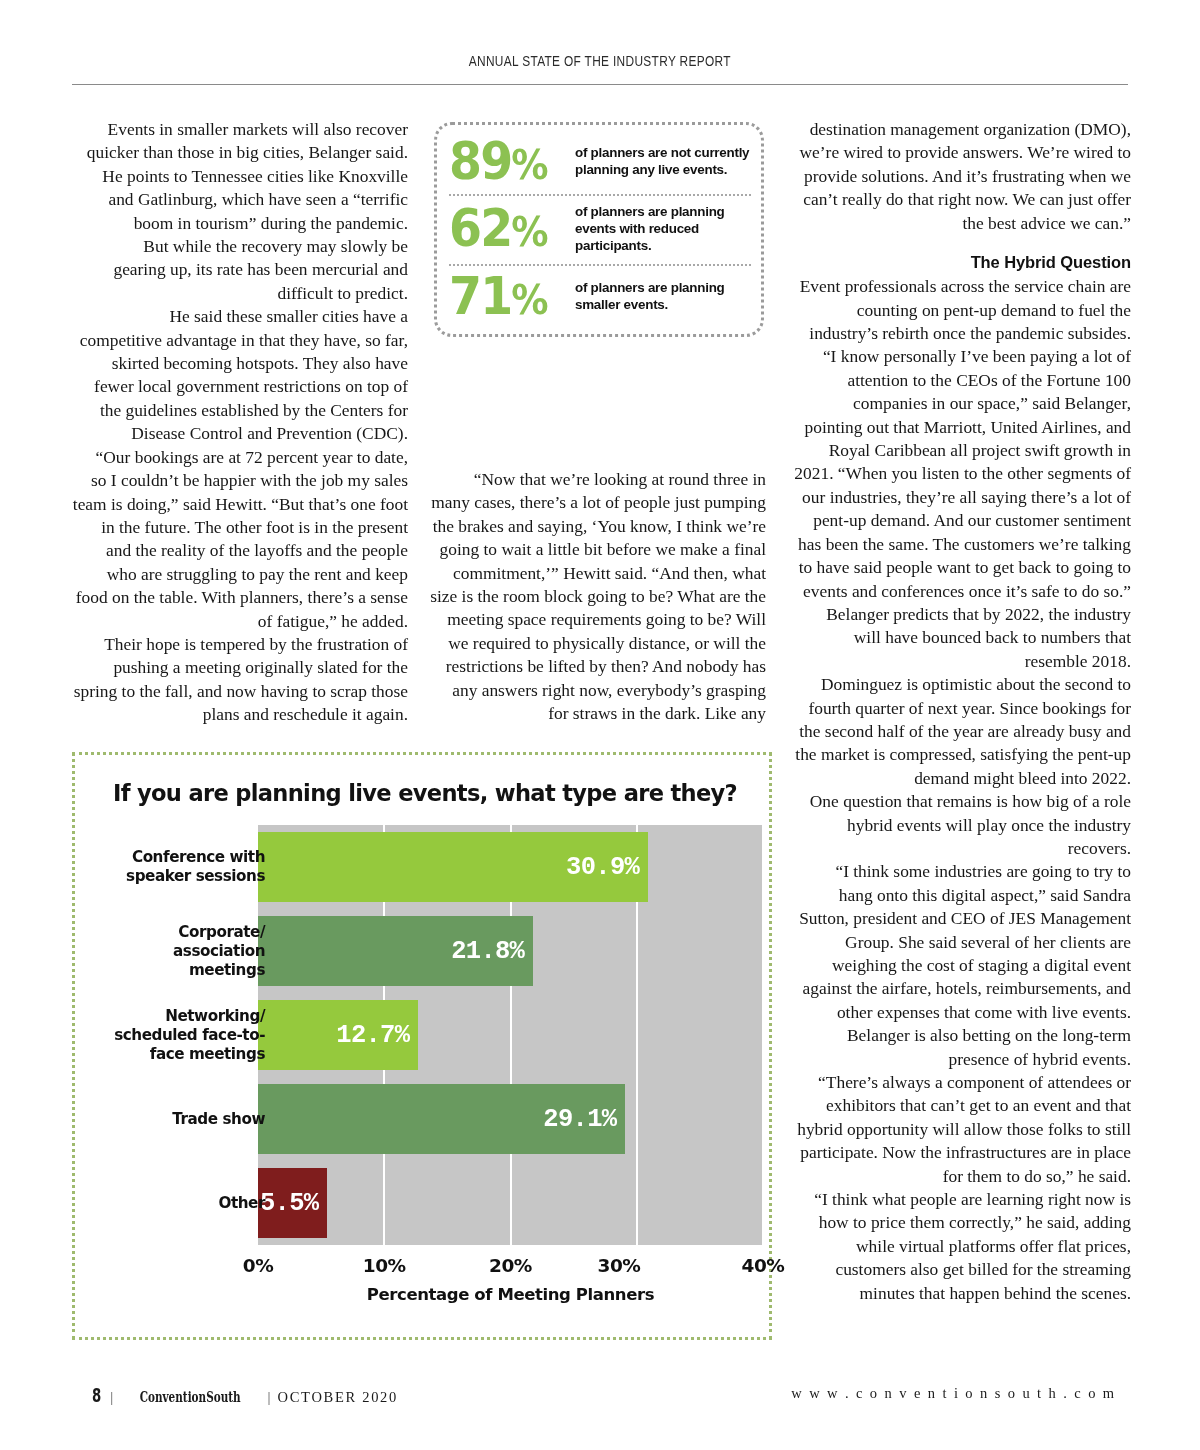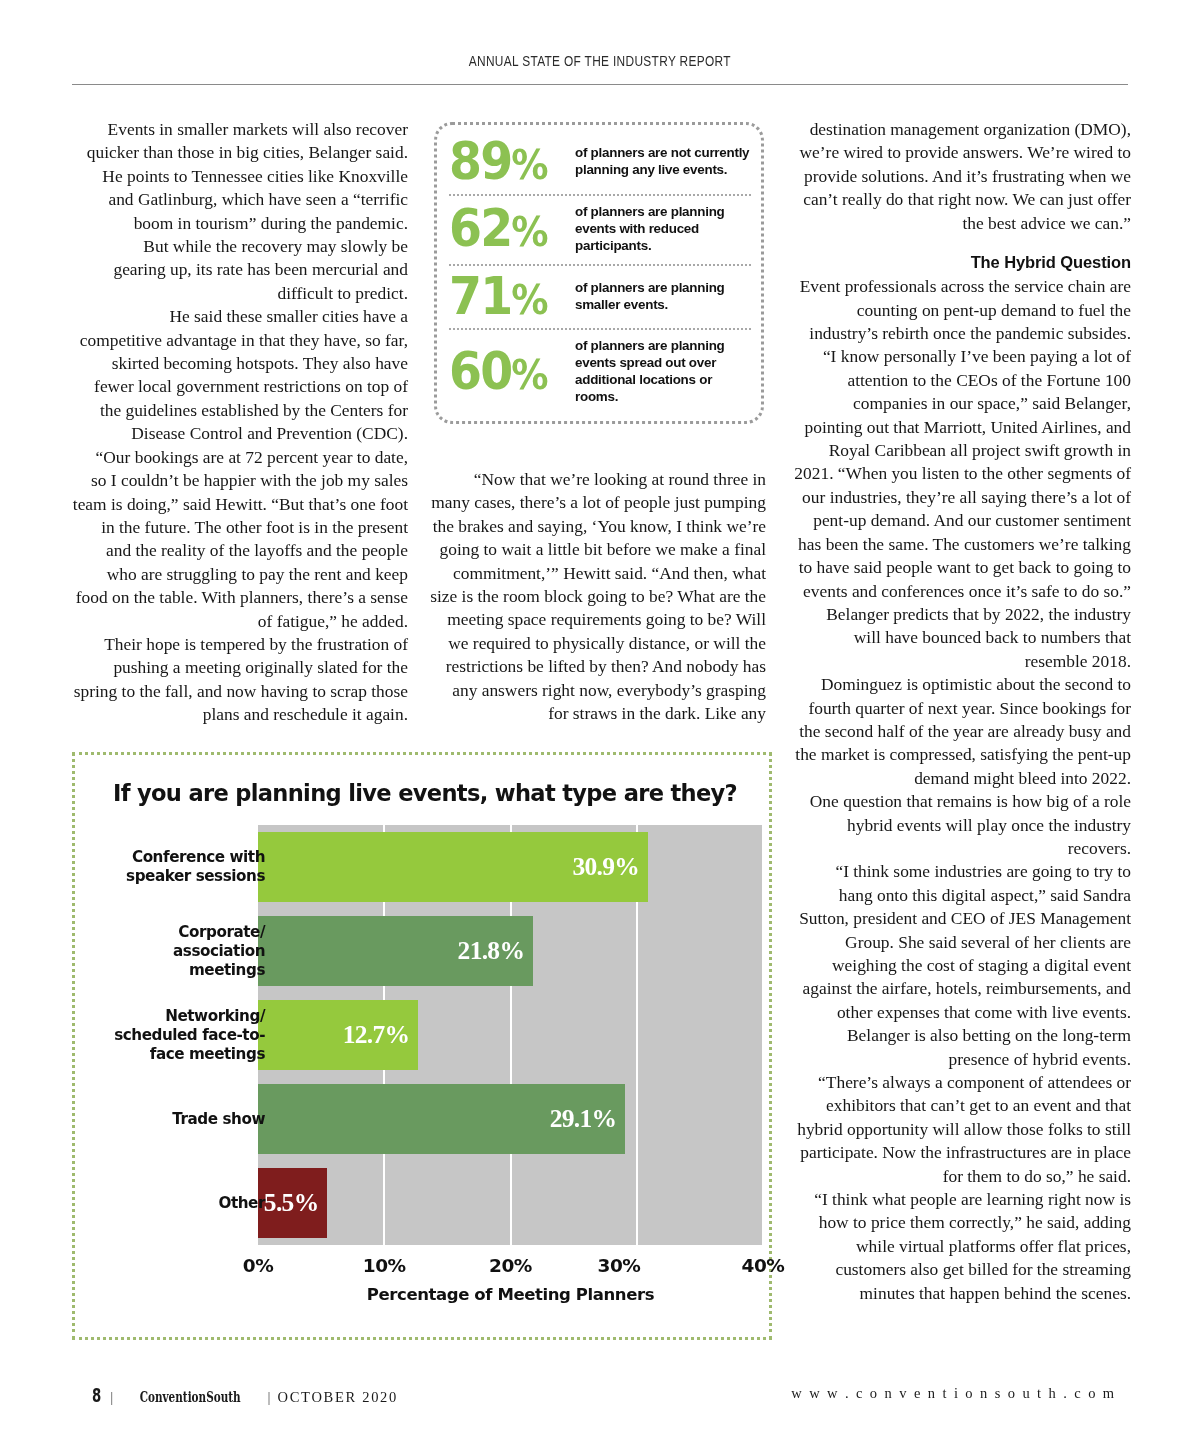--- a/index.html
+++ b/index.html
@@ -164,21 +164,21 @@
     left: 0;
     top: 7px;
     height: 70px;
     display: flex;
     align-items: center;
     justify-content: flex-end;
     box-sizing: border-box;
     padding-right: 9px;
   }
   .bar-value {
-    font-family: Liberation Serif, serif;
+    font-family: Liberation Mono, monospace;
     font-weight: bold;
     font-size: 25.5px;
     color: #ffffff;
     letter-spacing: -0.7px;
     white-space: nowrap;
   }
   .cat-label {
     position: absolute;
     left: 30px;
     width: 160px;
@@ -285,24 +285,20 @@
     <div class="stat-pct"><span>89</span><span class="pct-sign">%</span></div>
     <div class="stat-text">of planners are not currently planning any live events.</div>
   </div>
   <div class="stat-row">
     <div class="stat-pct"><span>62</span><span class="pct-sign">%</span></div>
     <div class="stat-text">of planners are planning events with reduced participants.</div>
   </div>
   <div class="stat-row">
     <div class="stat-pct"><span>71</span><span class="pct-sign">%</span></div>
     <div class="stat-text">of planners are planning smaller events.</div>
-  </div>
-  <div class="stat-row">
-    <div class="stat-pct"><span>60</span><span class="pct-sign">%</span></div>
-    <div class="stat-text">of planners are planning events spread out over additional locations or rooms.</div>
   </div>
 </div>
 
 <div class="col" id="col-mid">
   <p>“Now that we’re looking at round three in many cases, there’s a lot of people just pumping the brakes and saying, ‘You know, I think we’re going to wait a little bit before we make a final commitment,’” Hewitt said. “And then, what size is the room block going to be? What are the meeting space requirements going to be? Will we required to physically distance, or will the restrictions be lifted by then? And nobody has any answers right now, everybody’s grasping for straws in the dark. Like any</p>
 </div>
 
 <div class="col" id="col-right">
   <p class="no-indent">destination management organization (DMO), we’re wired to provide answers. We’re wired to provide solutions. And it’s frustrating when we can’t really do that right now. We can just offer the best advice we can.”</p>
   <p class="subhead">The Hybrid Question</p>

